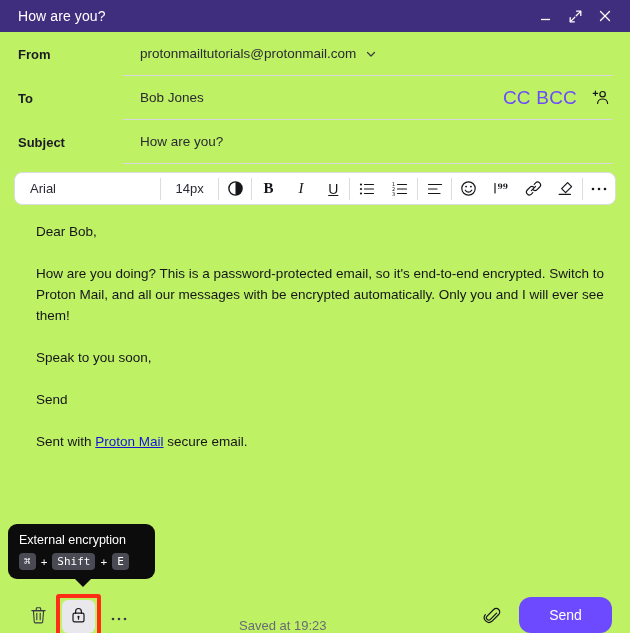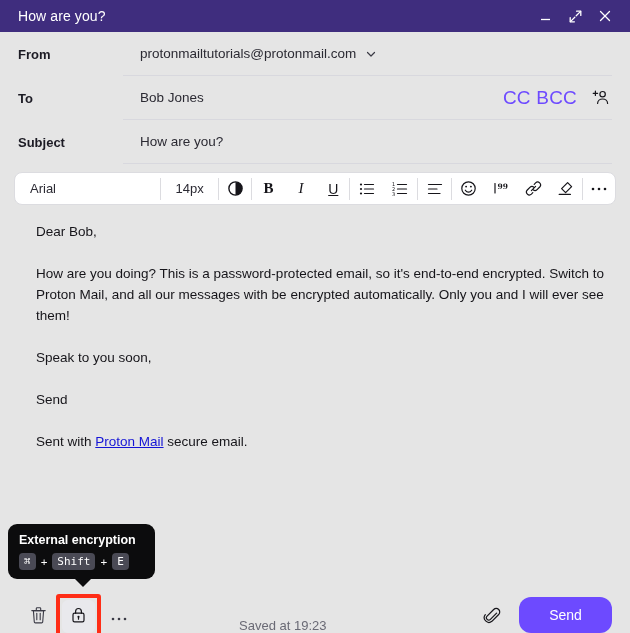--- a/index.html
+++ b/index.html
@@ -6,21 +6,21 @@
   html, body {
     margin: 0; padding: 0;
     width: 630px; height: 633px;
     overflow: hidden;
     background: #ffffff;
     font-family: "Liberation Sans", sans-serif;
   }
   .window {
     position: relative;
     width: 630px; height: 633px;
-    background: #e5e5e5;
+    background: #bef264;
     display: flex;
     flex-direction: column;
   }
 
   
   .titlebar {
     height: 32px;
     background: #3f2d7e;
     display: flex;
     align-items: center;
@@ -159,21 +159,20 @@
     padding: 8px 11px 9px 11px;
     width: 147px;
     z-index: 30;
   }
   .tooltip-title {
     color: #ffffff;
     font-size: 12.5px;
     line-height: 16px;
     margin-bottom: 5px;
     white-space: nowrap;
-    font-weight: bold;
   }
   .tooltip-keys {
     display: flex;
     align-items: center;
     gap: 4px;
   }
   .key {
     background: #4a4a55;
     color: #ffffff;
     border-radius: 4px;

